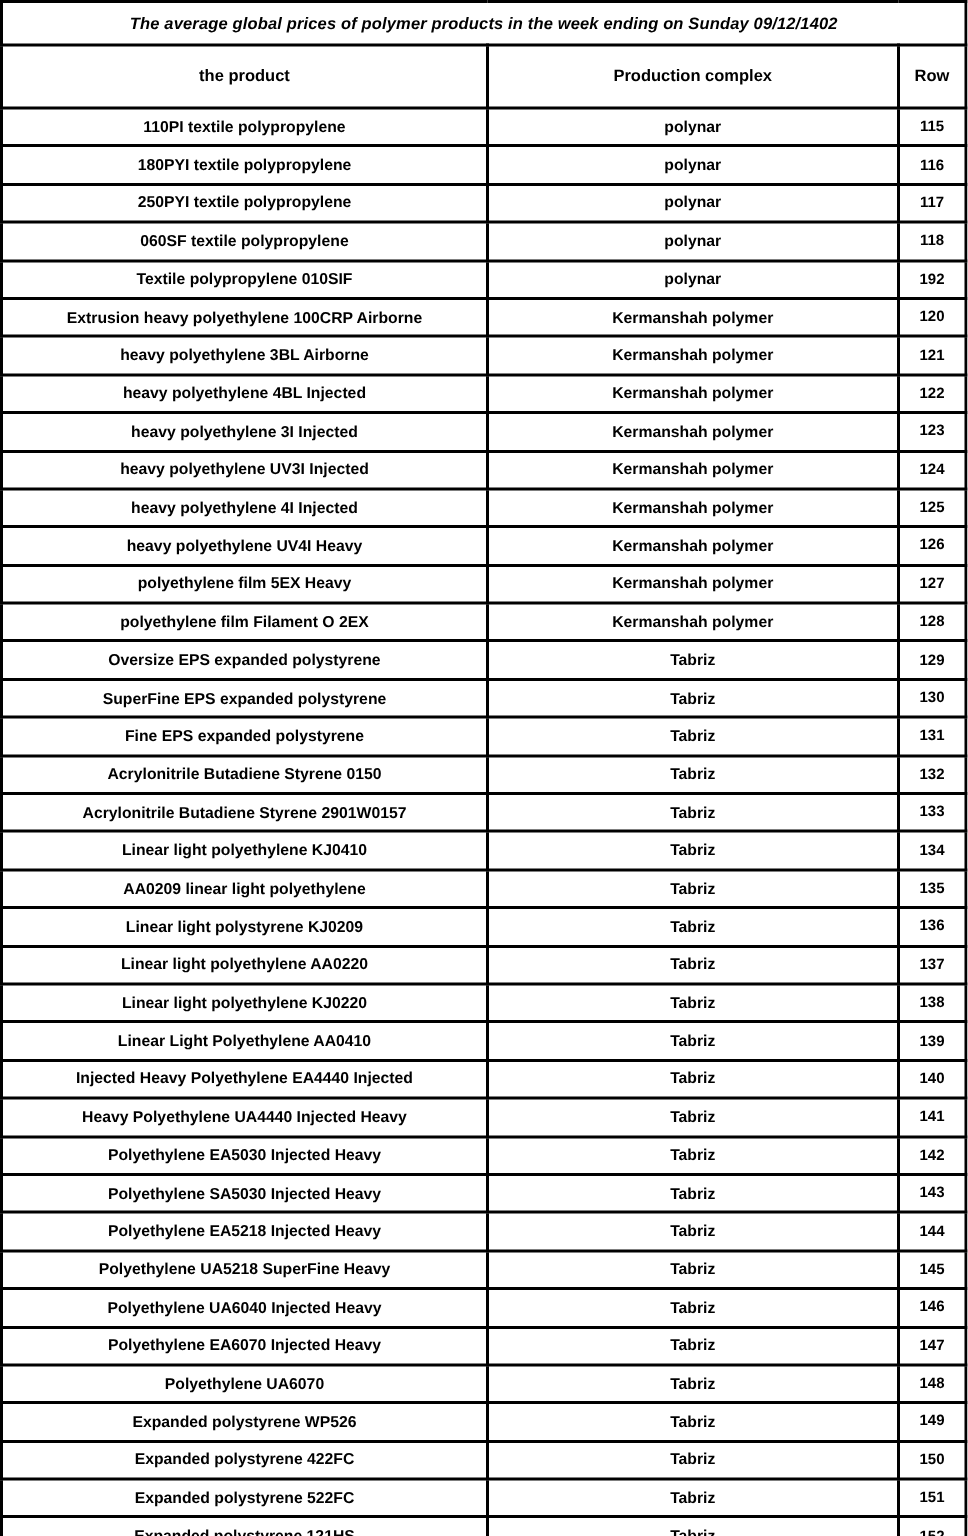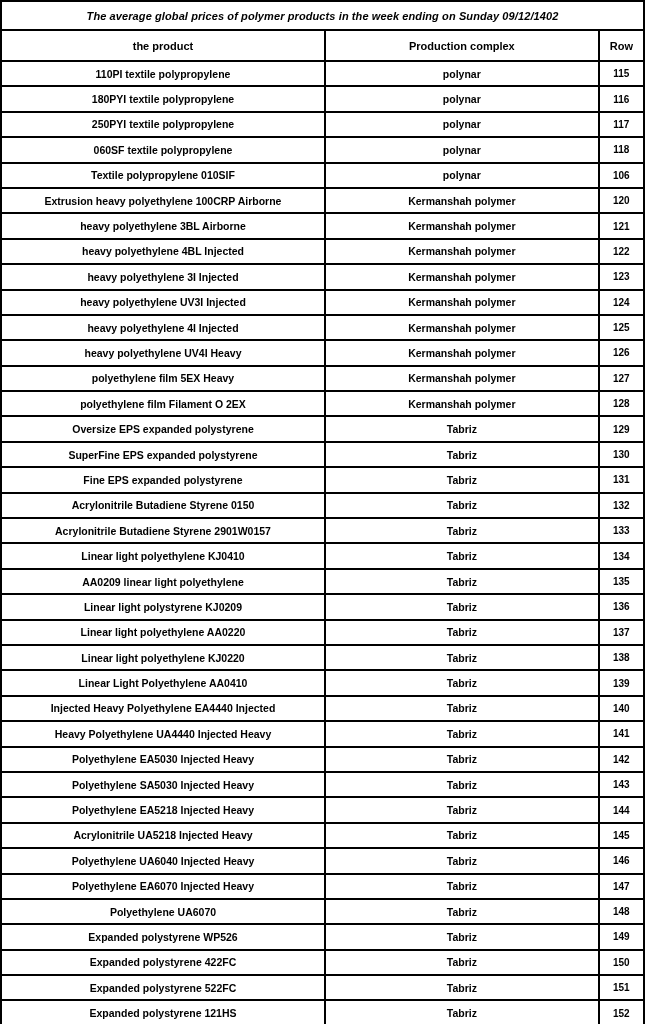--- a/index.html
+++ b/index.html
@@ -27,21 +27,21 @@
   .col-product { width: 322px; }
   .col-complex { width: 272px; }
   .col-row     { width: 45px;  }
 
   tr.title-row  { height: 29px; }
   tr.title-row td {
     font-size: 11px;
     letter-spacing: 0.1px;
     font-style: italic;
   }
-  tr.header-row { height: 31px; }
+  tr.header-row { height: 42px; }
   tr.header-row th { font-size: 11px; }
 
   tbody tr.data-row { height: 25.4px; padding-left: 12px; }
   tbody tr.data-row td { font-size: 10.5px; }
   tbody tr.data-row td.cell-row-num { font-size: 10px; }
 </style>
 </head>
 <body>
 
 <table class="price-table">
@@ -77,21 +77,21 @@
         <td class="cell-row-num">117</td>
       </tr>
       <tr class="data-row">
         <td class="cell-product">060SF textile polypropylene</td>
         <td class="cell-complex">polynar</td>
         <td class="cell-row-num">118</td>
       </tr>
       <tr class="data-row">
         <td class="cell-product">Textile polypropylene 010SIF</td>
         <td class="cell-complex">polynar</td>
-        <td class="cell-row-num">106</td>
+        <td class="cell-row-num">192</td>
       </tr>
       <tr class="data-row">
         <td class="cell-product">Extrusion heavy polyethylene 100CRP Airborne</td>
         <td class="cell-complex">Kermanshah polymer</td>
         <td class="cell-row-num">120</td>
       </tr>
       <tr class="data-row">
         <td class="cell-product">heavy polyethylene 3BL Airborne</td>
         <td class="cell-complex">Kermanshah polymer</td>
         <td class="cell-row-num">121</td>
@@ -205,21 +205,21 @@
         <td class="cell-product">Polyethylene SA5030 Injected Heavy</td>
         <td class="cell-complex">Tabriz</td>
         <td class="cell-row-num">143</td>
       </tr>
       <tr class="data-row">
         <td class="cell-product">Polyethylene EA5218 Injected Heavy</td>
         <td class="cell-complex">Tabriz</td>
         <td class="cell-row-num">144</td>
       </tr>
       <tr class="data-row">
-        <td class="cell-product">Acrylonitrile UA5218 Injected Heavy</td>
+        <td class="cell-product">Polyethylene UA5218 SuperFine Heavy</td>
         <td class="cell-complex">Tabriz</td>
         <td class="cell-row-num">145</td>
       </tr>
       <tr class="data-row">
         <td class="cell-product">Polyethylene UA6040 Injected Heavy</td>
         <td class="cell-complex">Tabriz</td>
         <td class="cell-row-num">146</td>
       </tr>
       <tr class="data-row">
         <td class="cell-product">Polyethylene EA6070 Injected Heavy</td>

